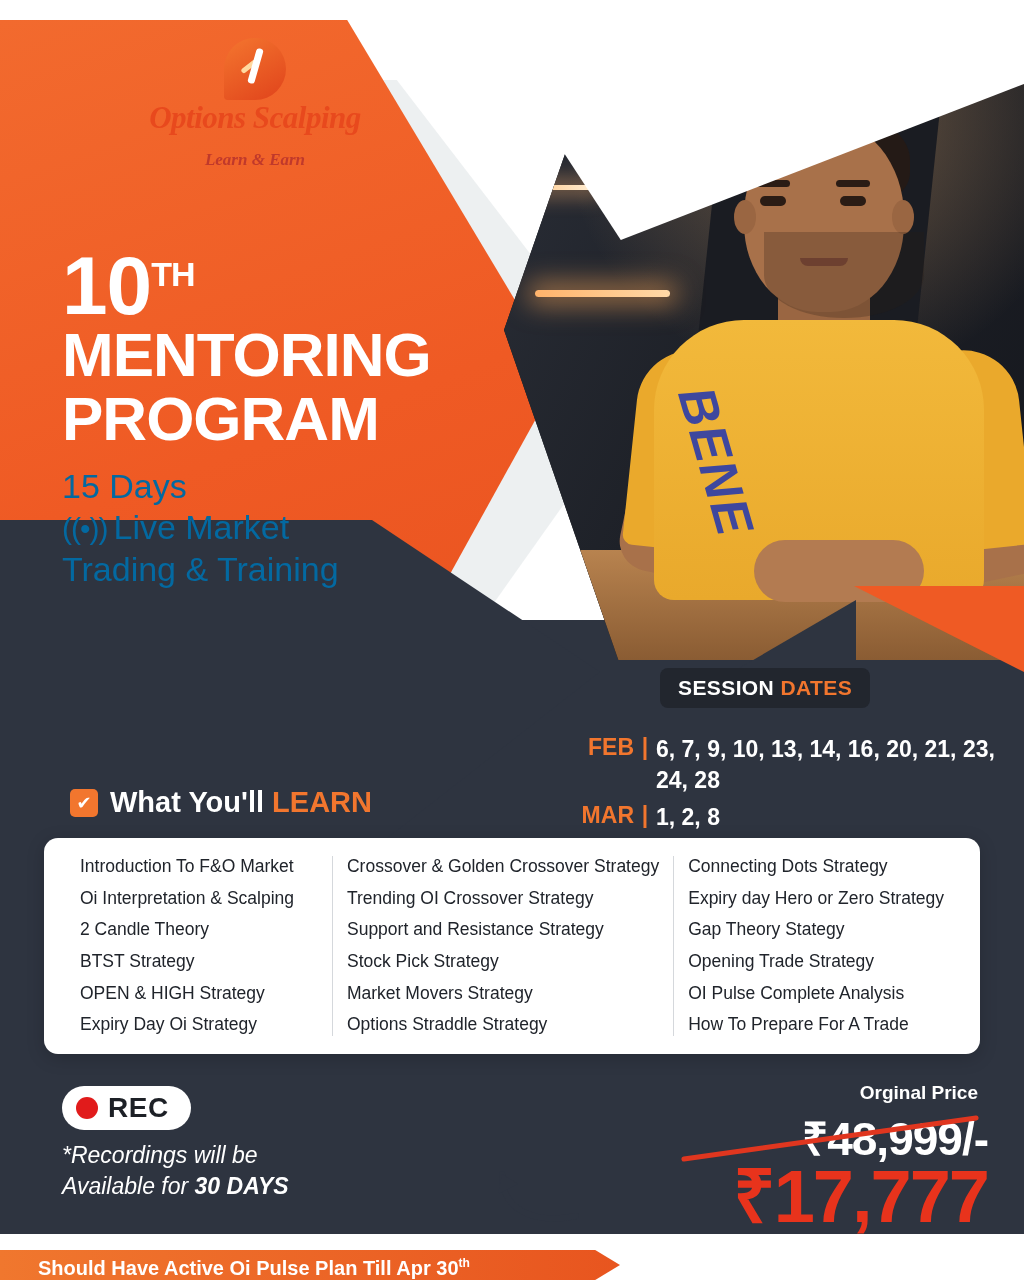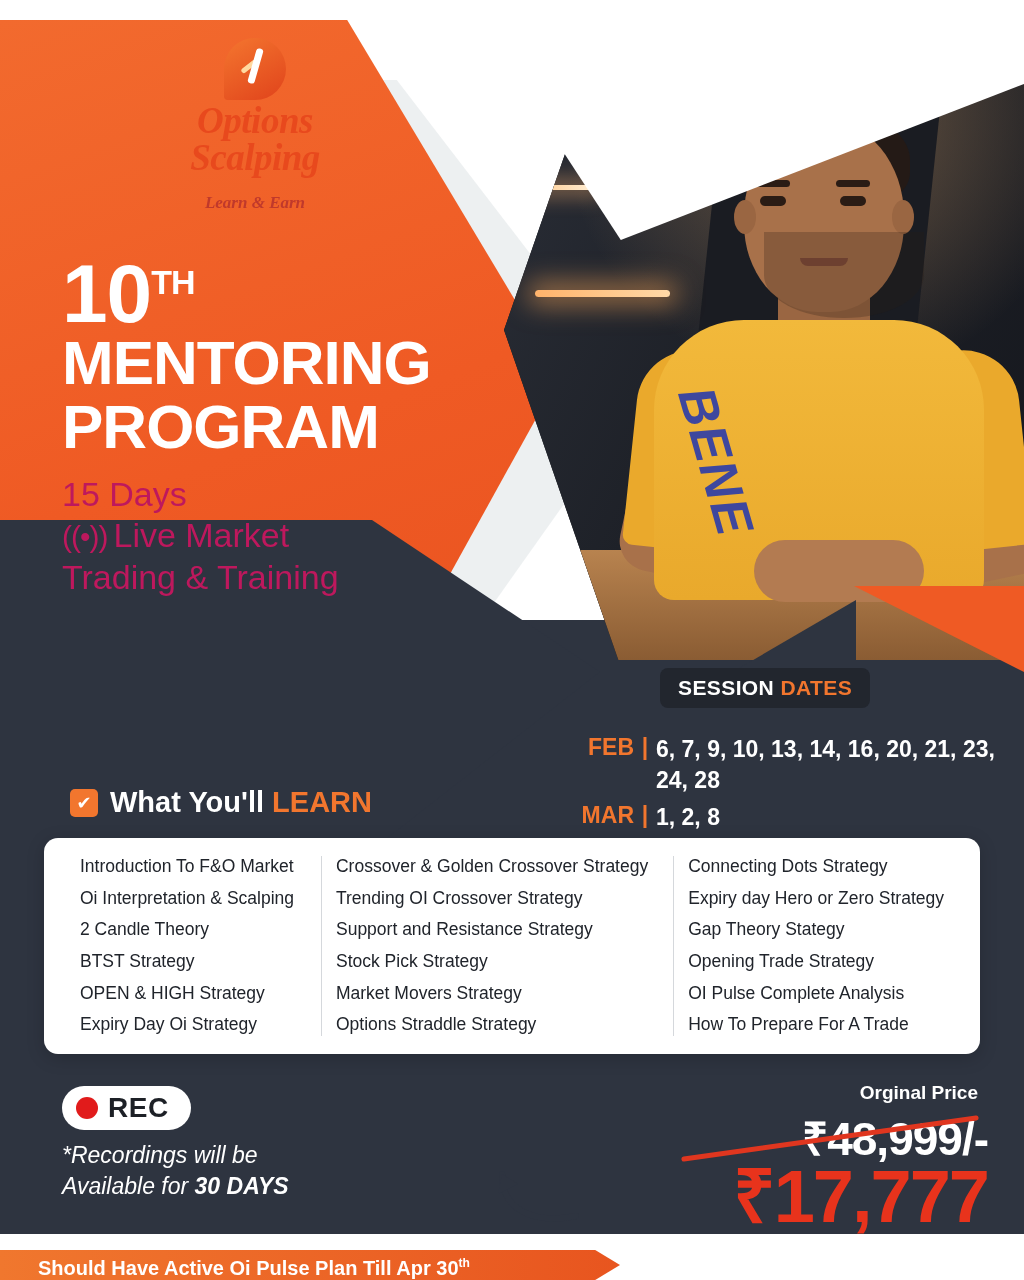--- a/index.html
+++ b/index.html
@@ -163,43 +163,43 @@
     position: absolute; left: 28px; top: 10px; width: 7px; height: 36px;
     background: #fff; transform: rotate(16deg); border-radius: 3px;
   }
   .logo-mark::before {
     content: "";
     position: absolute; left: 16px; top: 26px; width: 18px; height: 5px;
     background: #ffd9a0; transform: rotate(-38deg); border-radius: 3px;
   }
   .logo-title {
     font-family: "Liberation Serif", serif;
-    font-weight: 700; font-style: italic; font-size: 37px; color: #e8491d;
+    font-weight: 700; font-style: italic; font-size: 31px; color: #e8491d;
     letter-spacing: -.5px; line-height: 1;
   }
   .logo-sub {
     font-family: "Liberation Serif", serif;
     font-weight: 700; font-style: italic; font-size: 17px; color: #c0392b;
     margin-top: 17px;
   }
 
   
   .headline {
-    position: absolute; left: 62px; top: 248px; z-index: 15; color: #fff; margin-top: 8px;
+    position: absolute; left: 62px; top: 248px; z-index: 15; color: #fff;
   }
   .h-10 {
     font-size: 82px; font-weight: 700; line-height: .92; letter-spacing: -1px;
   }
   .h-10 sup { font-size: 34px; vertical-align: super; font-weight: 700; }
   .h-word {
     font-size: 62px; font-weight: 700; line-height: 1.02; letter-spacing: -1px;
   }
   .h-sub {
     margin-top: 16px; font-size: 34px; font-weight: 400; line-height: 1.22;
-    color: #be185d;
+    color: #0369a1;
   }
   .wave-icon {
     display: inline-block; margin-right: 6px; font-size: 30px; letter-spacing: -1px;
   }
 
   
   .session-box {
     position: absolute; left: 660px; top: 668px; z-index: 16;
     background: #22262e; color: #fff;
     padding: 8px 18px; border-radius: 8px;
@@ -227,21 +227,21 @@
     color: #fff; font-size: 18px; display: flex; align-items: center; justify-content: center;
   }
   .wyl-text { color: #fff; font-size: 29px; font-weight: 700; }
   .wyl-text .hl { color: #f2762e; }
 
   
   .learn-card {
     position: absolute; left: 44px; top: 838px; width: 936px; height: 216px;
     background: #ffffff; border-radius: 14px; z-index: 16;
     box-shadow: 0 4px 18px rgba(0,0,0,.18);
-    display: flex; padding: 18px 22px; gap: 11px;
+    display: flex; padding: 18px 22px;
   }
   .learn-col {
     flex: 1; padding: 0 14px;
     display: flex; flex-direction: column; justify-content: space-between;
   }
   .learn-col + .learn-col { border-left: 1px solid #d5d8dc; }
   .learn-item {
     font-size: 17.5px; color: #20242b; line-height: 1.25; font-weight: 400;
     white-space: nowrap;
   }

